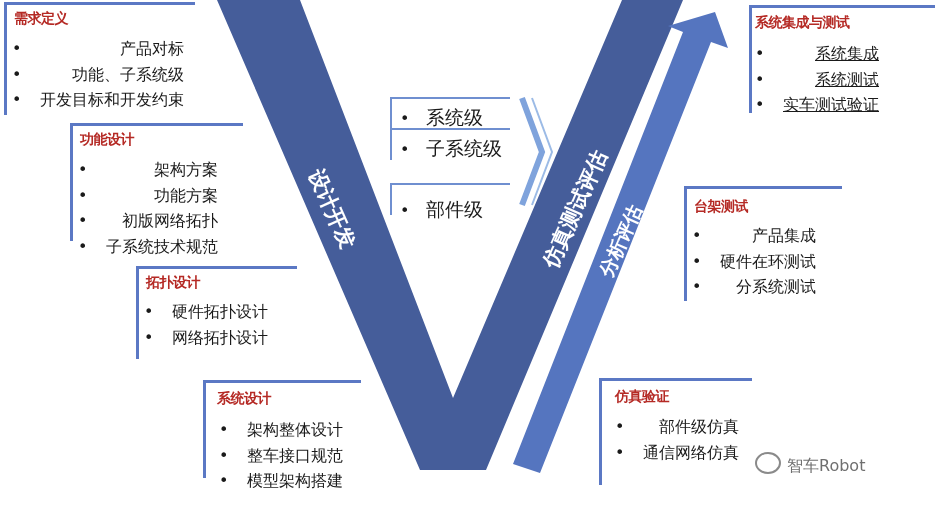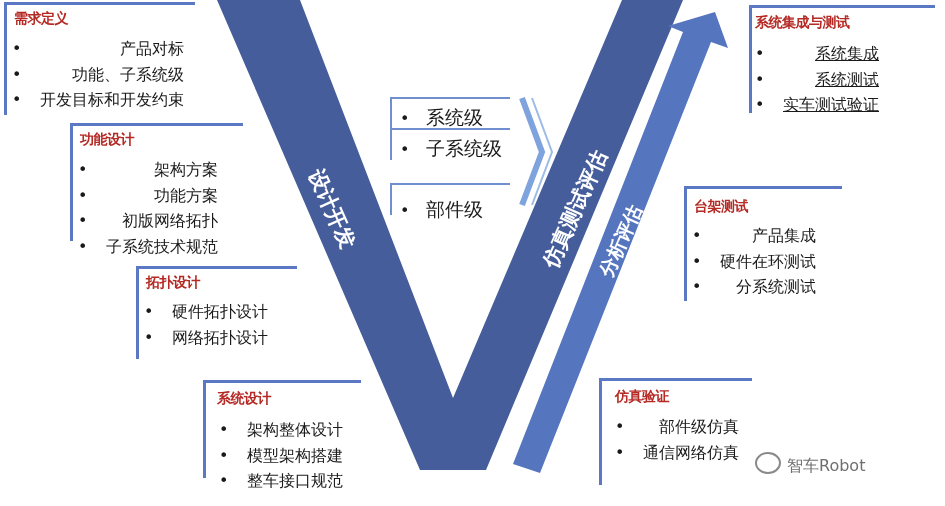--- a/index.html
+++ b/index.html
@@ -68,22 +68,22 @@
     <li>硬件拓扑设计</li>
     <li>网络拓扑设计</li>
   </ul>
 </div>
 
 <div class="box" style="left:203px; top:380px;">
   <div class="frame" style="width:155px; height:95px;"></div>
   <div class="title" style="left:14px; top:10px;">系统设计</div>
   <ul style="left:14px; top:37px;">
     <li>架构整体设计</li>
+    <li>整车接口规范</li>
     <li>模型架构搭建</li>
-    <li>整车接口规范</li>
   </ul>
 </div>
 
 <div class="lvl" style="top:97px;">
   <div class="ln"></div>
     <div class="lv"></div>
   <div class="txt"><span class="b">•</span><span>系统级</span></div>
 </div>
 <div class="lvl" style="top:128px;">
   <div class="ln"></div>

